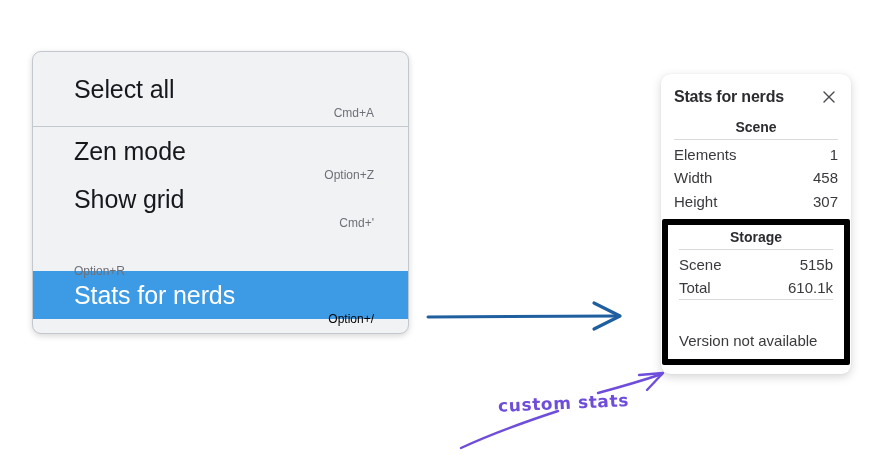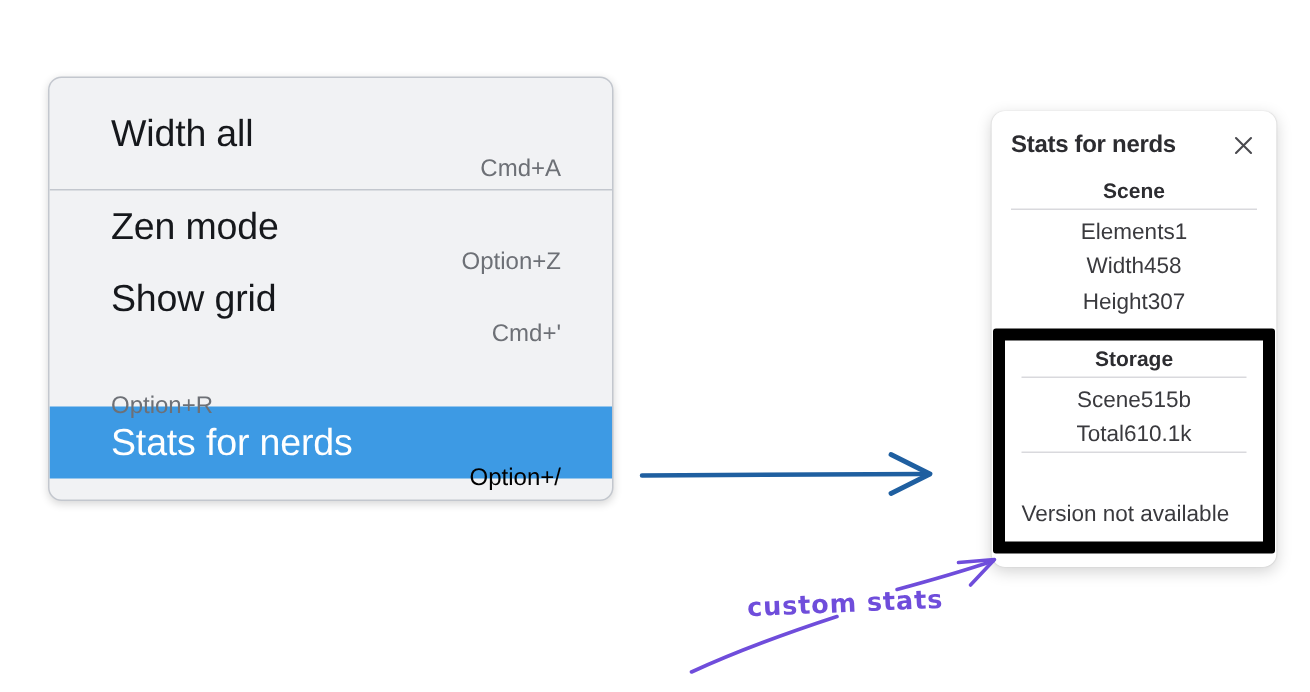--- a/index.html
+++ b/index.html
@@ -46,21 +46,21 @@
     box-sizing: border-box;
     cursor: default;
   }
   .menu-item .mi-label {
     font-size: 25px;
     color: #16181c;
     letter-spacing: -0.1px;
     white-space: nowrap;
   }
   .menu-item .mi-shortcut {
-    font-size: 16px;
+    font-size: 12px;
     color: #6d7076;
     white-space: nowrap;
     margin-top: 48px;
   }
   .menu-item.selected {
     background: #3d9ae4;
   }
   .menu-item.selected .mi-label { color: #ffffff; }
   .menu-item.selected .mi-shortcut { color: #000000; }
 
@@ -107,40 +107,40 @@
     color: #2c2c30;
     padding: 5px 0 4px 0;
   }
   .sp-rule {
     height: 1px;
     background: #d9d9dd;
     margin: 0 0 3px 0;
   }
   .sp-row {
     display: flex;
-    justify-content: center;
+    justify-content: space-between;
     align-items: baseline;
     font-size: 15px;
     color: #3a3a3e;
     padding: 3px 0;
     line-height: 1.15;
   }
   .sp-row .k { }
   .sp-row .v { }
   .sp-plain {
     font-size: 15px;
     color: #3a3a3e;
     padding: 4px 0 5px 0;
     line-height: 1.15;
     margin-top: 28px;
   }
 
   
   #custom-stats-box {
-    border: 8px solid #000000;
+    border: 6px solid #000000;
     border-radius: 2px;
     margin: 6px 1px 9px 1px;
     padding: 0 11px 4px 11px;
     box-sizing: border-box;
   }
   #custom-stats-box .sp-section-title { padding-top: 4px; }
 
   
   #annotations {
     position: absolute;
@@ -163,21 +163,21 @@
   }
 </style>
 </head>
 <body>
 
 <div id="context-menu">
   <div class="menu-pad-top"></div>
 
   <div class="menu-group">
     <div class="menu-item">
-      <span class="mi-label">Width all</span>
+      <span class="mi-label">Select all</span>
       <span class="mi-shortcut">Cmd+A</span>
     </div>
   </div>
 
   <div class="menu-divider"></div>
 
   <div class="menu-group">
     <div class="menu-item">
       <span class="mi-label">Zen mode</span>
       <span class="mi-shortcut">Option+Z</span>

